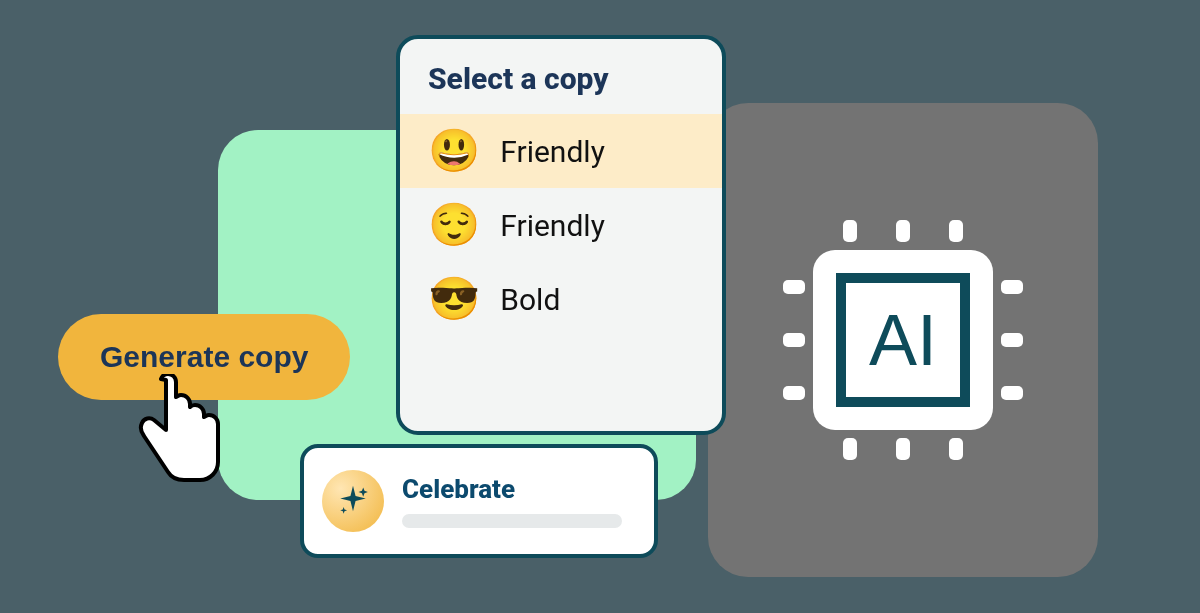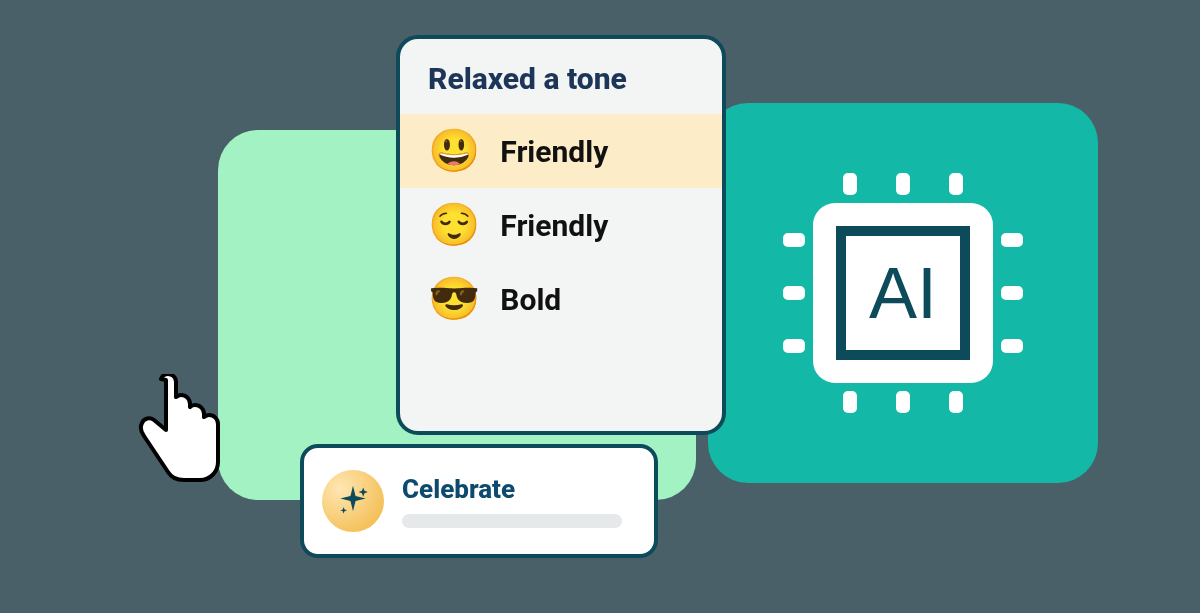--- a/index.html
+++ b/index.html
@@ -25,22 +25,22 @@
     height: 370px;
     background: #a2f2c4;
     border-radius: 40px;
   }
   
   .ai-card {
     position: absolute;
     left: 708px;
     top: 103px;
     width: 390px;
-    height: 380px;
-    background: #14b8a6;
+    height: 474px;
+    background: #737373;
     border-radius: 40px;
     display: flex;
     align-items: center;
     justify-content: center;
   }
   .ai-chip {
     width: 300px;
     height: 300px;
     position: relative;
   }
@@ -71,21 +71,21 @@
   }
   .tone-item.selected {
     background: #fdecc8;
   }
   .tone-emoji {
     font-size: 42px;
     line-height: 1;
   }
   .tone-label {
     font-size: 30px;
-    font-weight: 700;
+    font-weight: 400;
     color: #111;
   }
   
   .generate-btn {
     position: absolute;
     left: 58px;
     top: 314px;
     background: #f1b53d;
     color: #1c3558;
     font-size: 30px;
@@ -175,35 +175,36 @@
         <rect x="90" y="248" width="14" height="22" rx="5" fill="#ffffff"></rect>
         <rect x="143" y="248" width="14" height="22" rx="5" fill="#ffffff"></rect>
         <rect x="196" y="248" width="14" height="22" rx="5" fill="#ffffff"></rect>
 
         <text x="150" y="175" text-anchor="middle" font-family="sans-serif" font-size="72" font-weight="400" fill="#0e4b5a">AI</text>
       </svg>
     </div>
   </div>
 
   <div class="tone-panel">
-    <div class="tone-title">Relaxed a tone</div>
+    <div class="tone-title">Select a copy</div>
     <div class="tone-item selected">
       <span class="tone-emoji">😃</span>
       <span class="tone-label">Friendly</span>
     </div>
     <div class="tone-item">
       <span class="tone-emoji">😌</span>
       <span class="tone-label">Friendly</span>
     </div>
     <div class="tone-item">
       <span class="tone-emoji">😎</span>
       <span class="tone-label">Bold</span>
     </div>
   </div>
 
+  <button class="generate-btn">Generate copy</button>
 
   <div class="pointer-icon">
     <svg viewBox="0 0 95 110" width="95" height="110">
       <path d="M 38 6 L 38 56 L 26 46 C 22 43 16 44 14 49 C 12 53 13 58 16 62 L 40 98 C 43 103 49 106 56 106 L 72 106 C 82 106 90 98 90 88 L 90 50 C 90 45 86 41 81 41 C 79 41 78 42 76 43 L 76 40 C 76 35 72 31 67 31 C 65 31 63 32 62 33 L 62 30 C 62 25 58 21 53 21 C 51 21 50 22 48 23 L 48 8 C 48 3 44 0 40 0 C 36 0 34 2 33 5 Z" fill="#ffffff" stroke="#000000" stroke-width="4" stroke-linejoin="round"></path>
     </svg>
   </div>
 
   <div class="celebrate-card">
     <div class="celebrate-badge">
       <svg viewBox="0 0 40 40" width="34" height="34">

